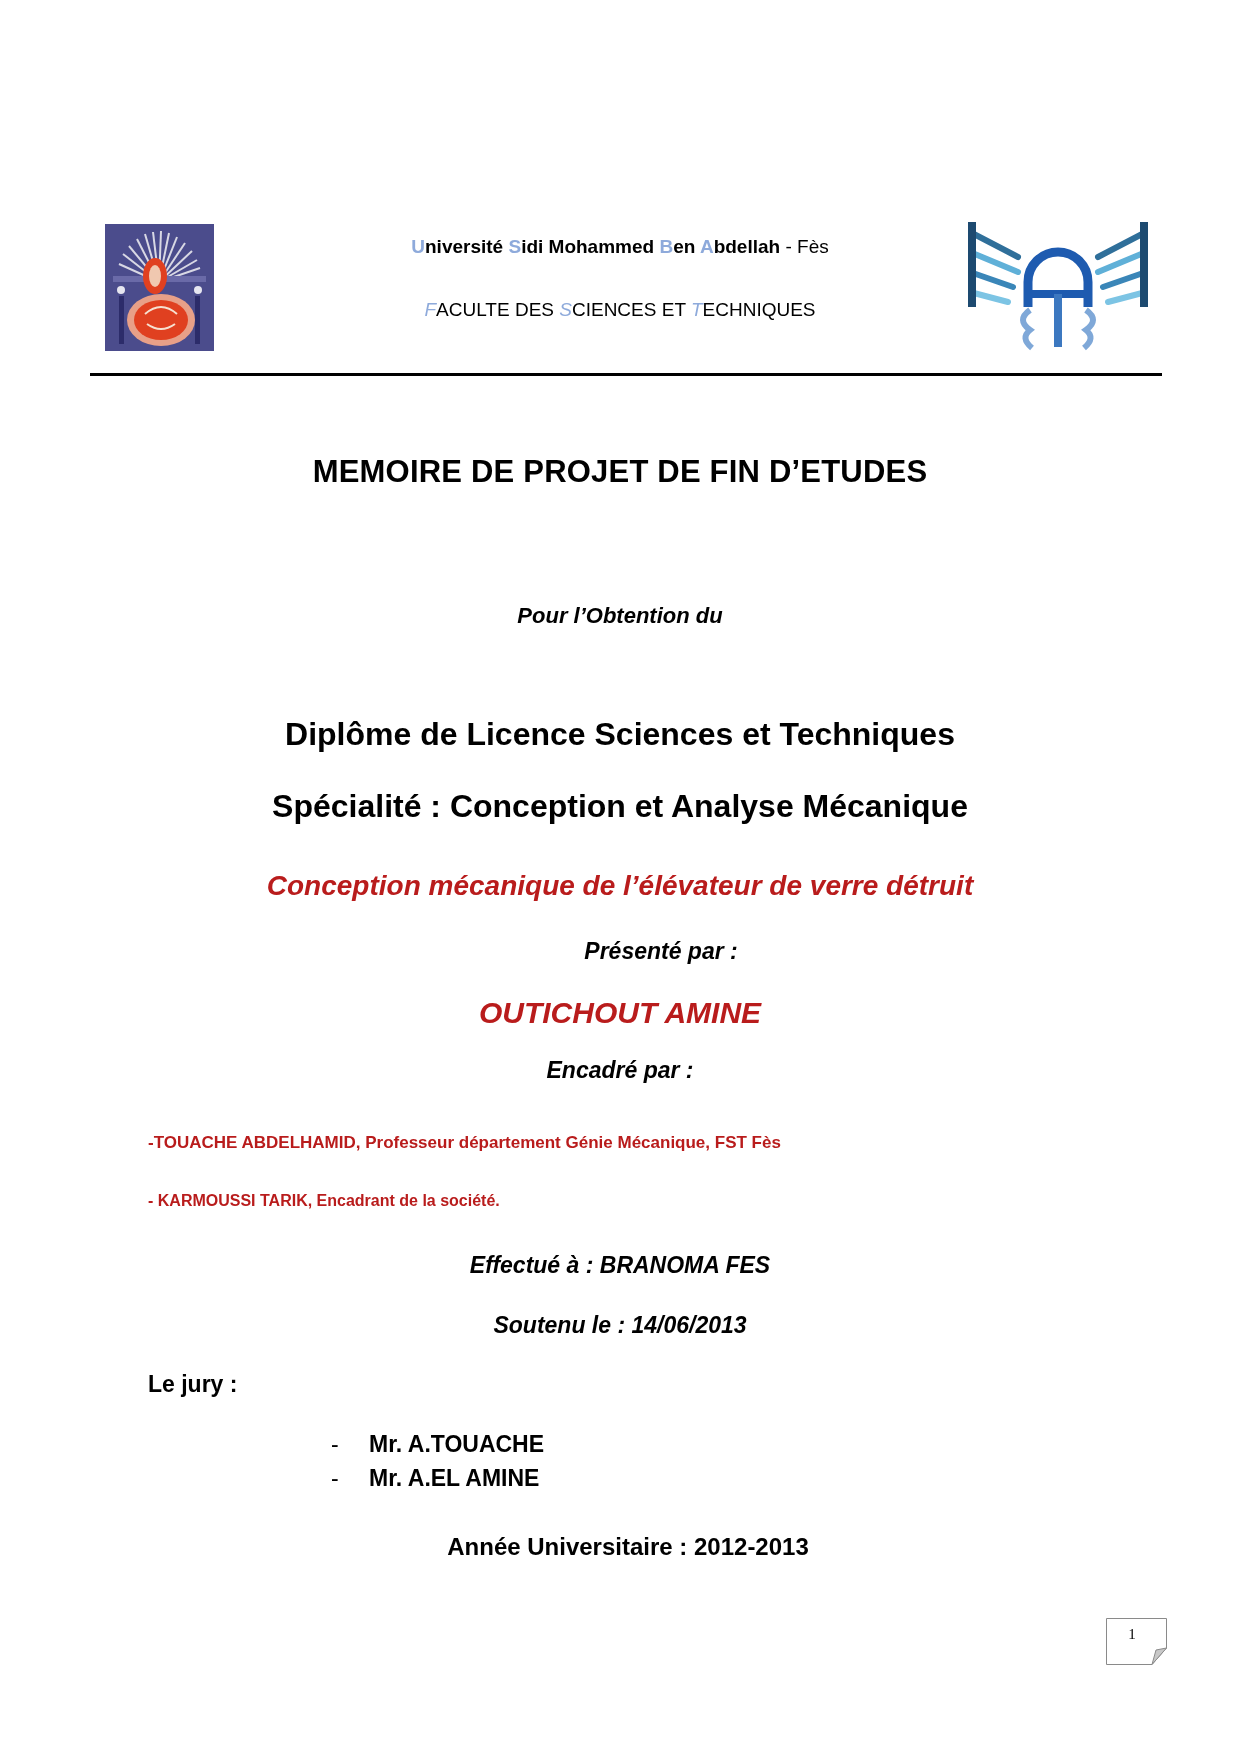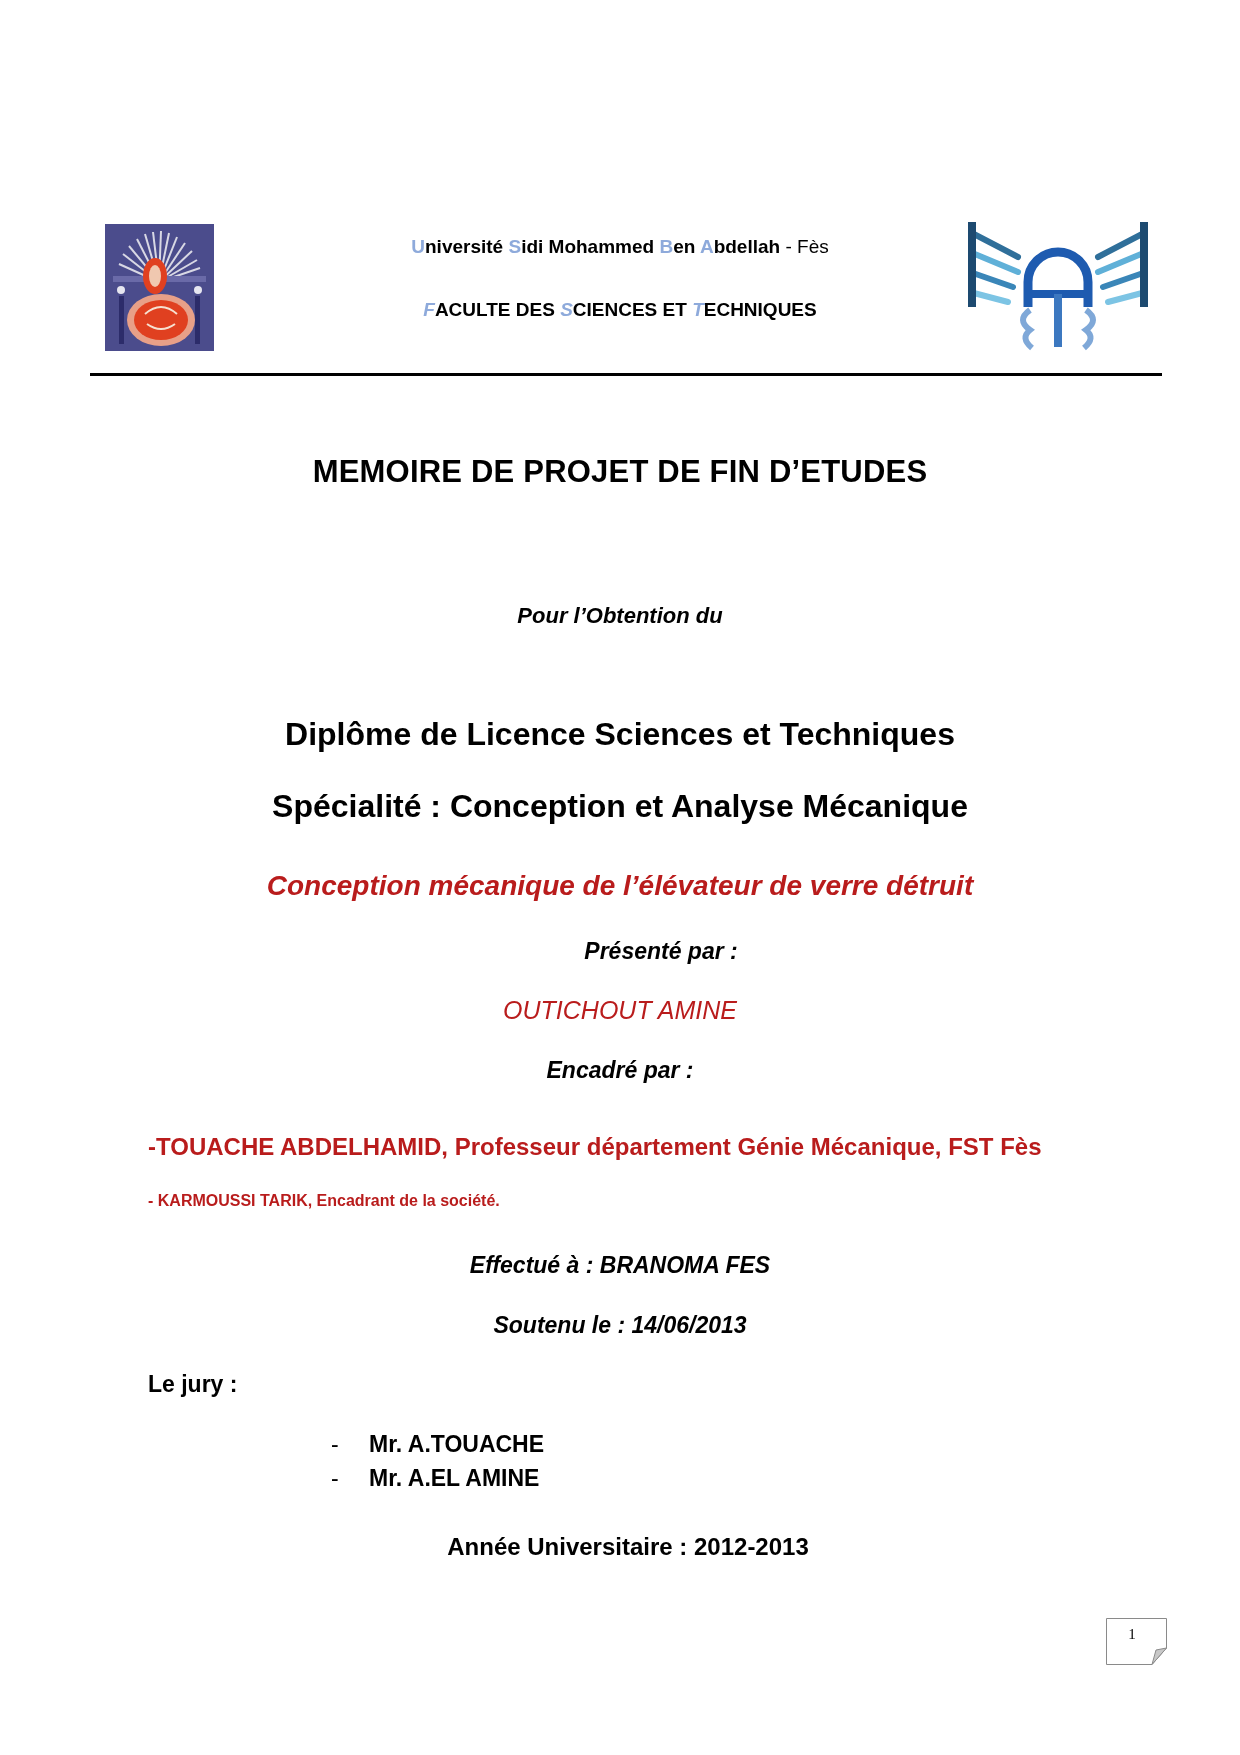--- a/index.html
+++ b/index.html
@@ -10,32 +10,32 @@
   .ital { font-style:italic; }
   .red { color:#b91c1c; }
   .accent { color:#8eaadb; }
 
   
   .logo { position:absolute; overflow:hidden; }
   .logo-left { left:105px; top:224px; width:109px; height:127px; background:#4b4c8c; }
   .logo-right { left:968px; top:222px; width:180px; height:130px; background:#ffffff; }
   .hdr1 { top:236px; font-size:19px; font-weight:bold; }
   .hdr1 .light { font-weight:normal; }
-  .hdr2 { top:299px; font-size:19px; font-weight:bold; }
+  .hdr2 { top:299px; font-size:19px; font-weight:normal; }
   .rule { left:90px; top:373px; width:1072px; height:3px; background:#000; }
 
   .title { top:454px; font-size:31px; font-weight:bold; letter-spacing:0.2px; }
   .obtention { top:603px; font-size:22px; font-weight:bold; font-style:italic; }
   .diplome { top:716px; font-size:32px; font-weight:bold; }
   .specialite { top:788px; font-size:32px; font-weight:bold; }
   .subject { top:870px; font-size:28px; font-weight:bold; font-style:italic; }
   .present-lbl { top:938px; font-size:23px; font-weight:bold; font-style:italic;padding-left:41px; }
-  .student { top:996px; font-size:25px; font-weight:normal; font-style:italic;text-align:center; }
+  .student { top:996px; font-size:30px; font-weight:bold; font-style:italic;text-align:center; }
   .encadre-lbl { top:1057px; font-size:23px; font-weight:bold; font-style:italic; }
-  .sup1 { left:148px; top:1133px; font-size:24px; font-weight:bold; white-space:nowrap; }
+  .sup1 { left:148px; top:1133px; font-size:17px; font-weight:bold; white-space:nowrap; }
   .sup2 { left:148px; top:1192px; font-size:16px; font-weight:bold; white-space:nowrap; }
   .effectue { top:1252px; font-size:23px; font-weight:bold; font-style:italic; }
   .soutenu { top:1312px; font-size:23px; font-weight:bold; font-style:italic; }
   .jury-lbl { left:148px; top:1371px; font-size:23px; font-weight:bold; }
   .jury-item { left:298px; font-size:23px; font-weight:bold; white-space:nowrap;margin-left:33px; }
   .jury-item .dash { display:inline-block; width:38px; font-weight:normal; }
   .annee { top:1533px; font-size:24px; font-weight:bold;padding-left:8px; }
 
   .pagebox { left:1106px; top:1618px; width:60px; height:45px; }
   .pagebox svg { position:absolute; left:0; top:0; }

